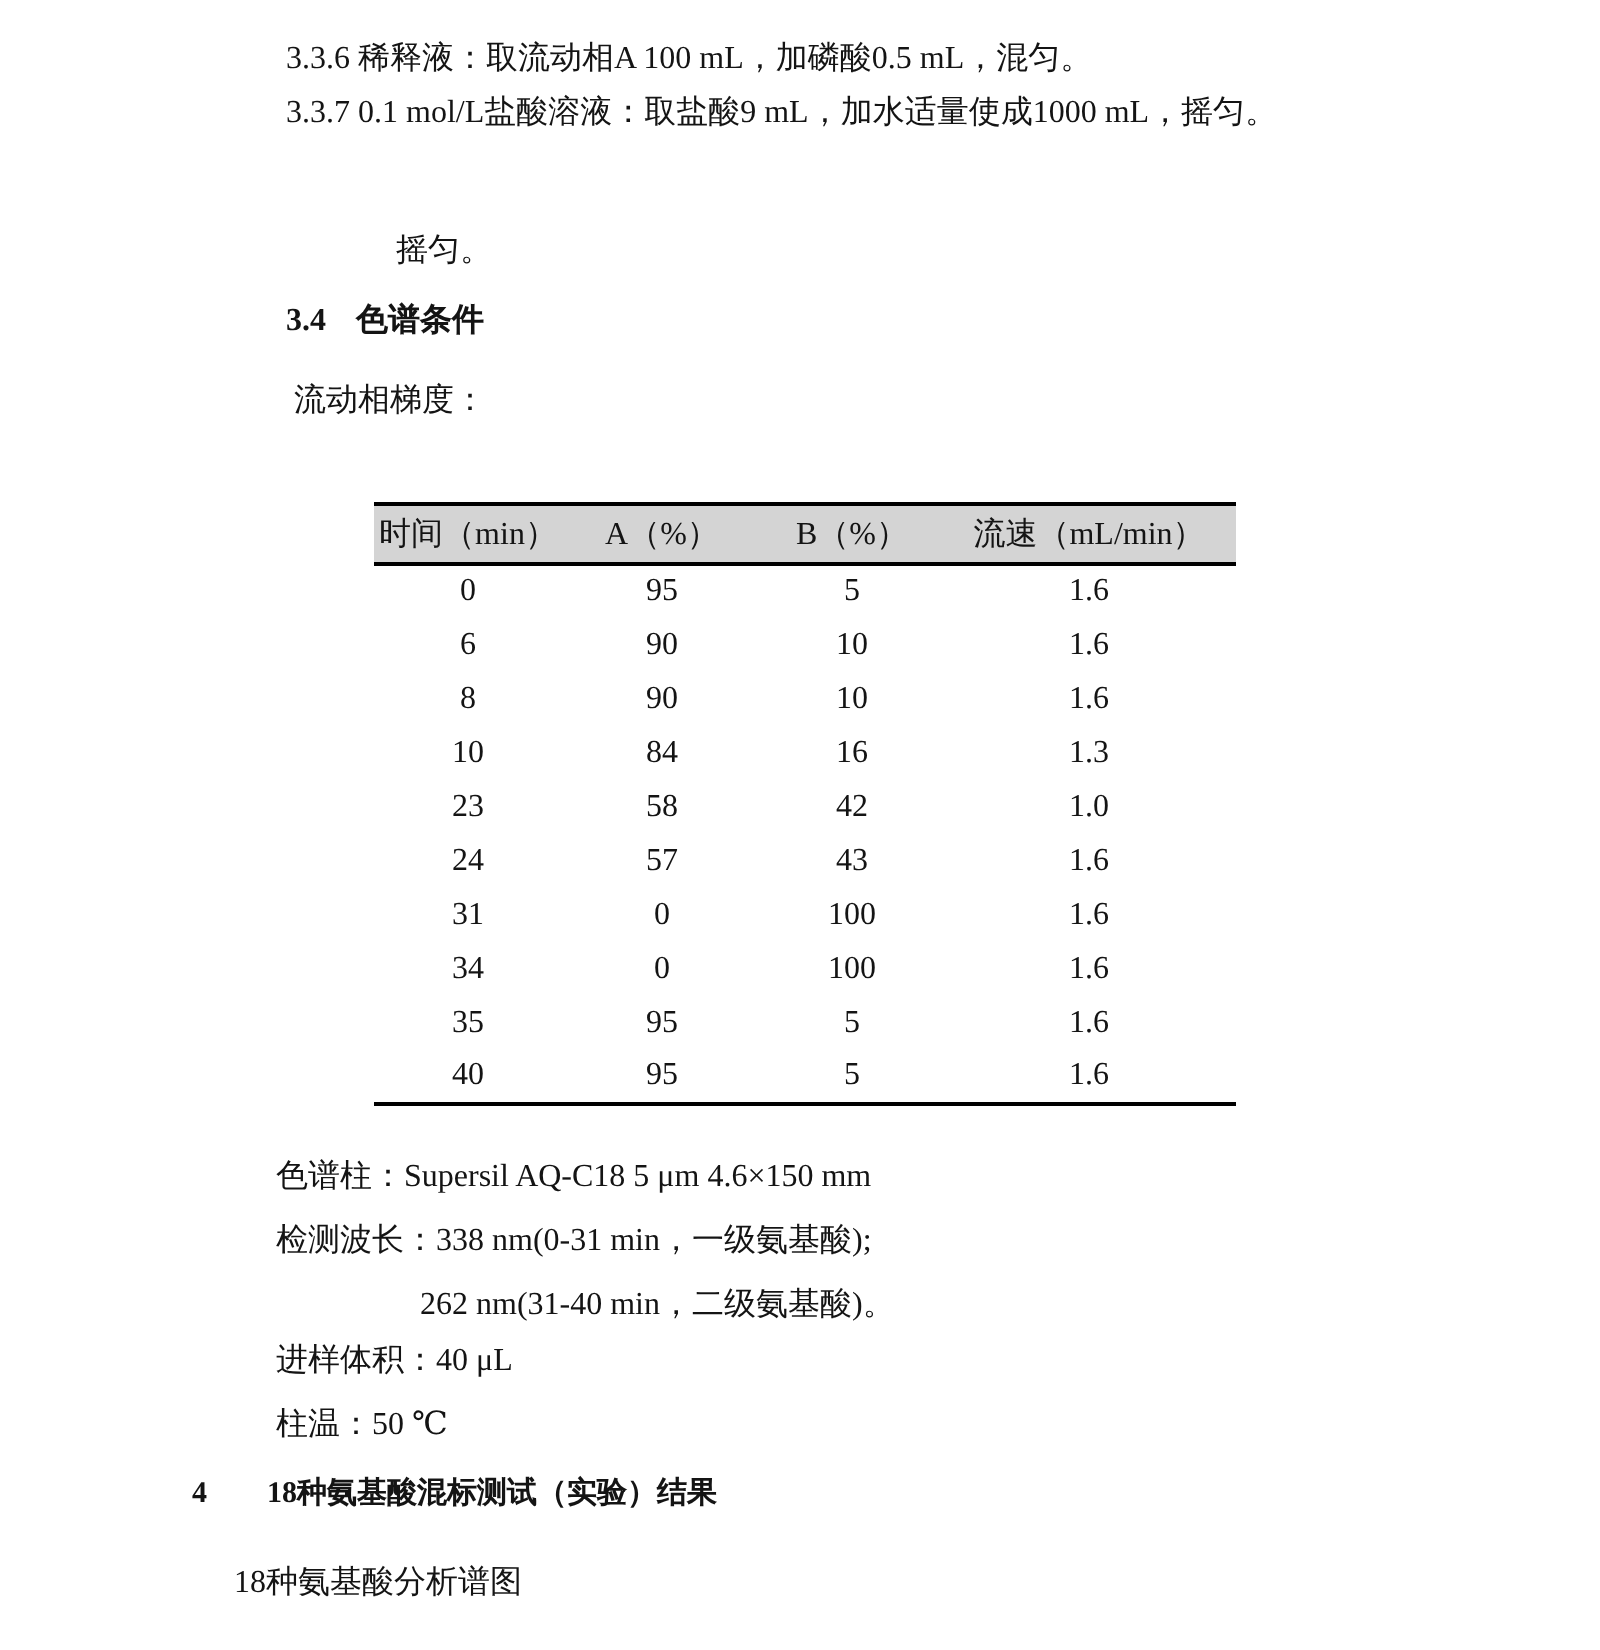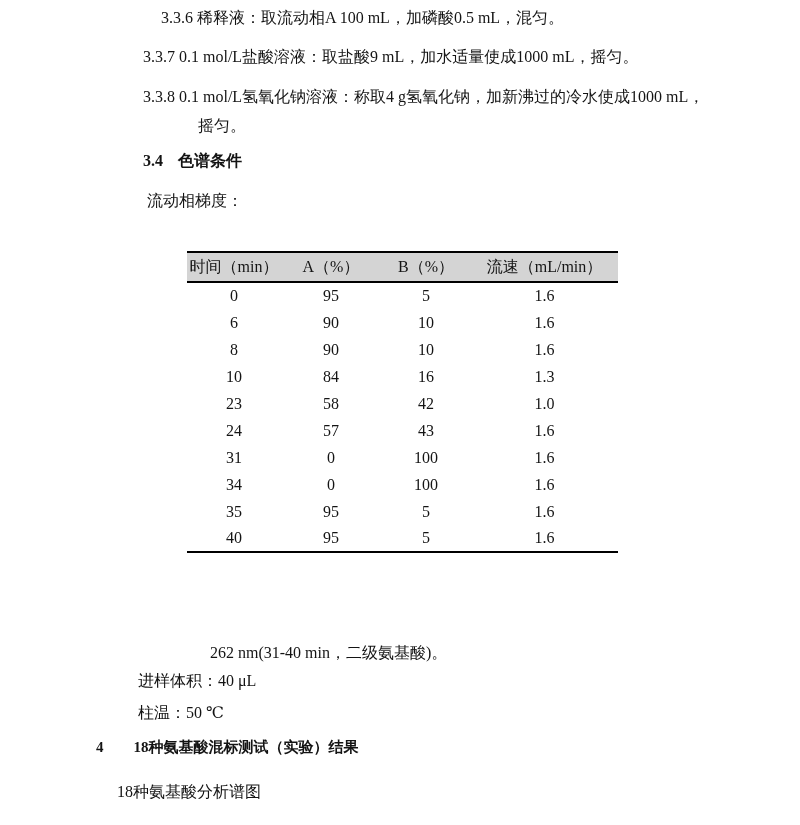--- a/index.html
+++ b/index.html
@@ -10,21 +10,21 @@
     height: 825px;
     background: #ffffff;
     color: #141414;
     font-family: "Liberation Serif", "DejaVu Serif", serif;
     font-size: 16px;
     overflow: hidden;
   }
   .abs { position: absolute; white-space: nowrap; line-height: 1.25; }
 
   
-  .p336 { left: 143px; top: 8px; margin-left: 18px; }
+  .p336 { left: 143px; top: 20px; }
   .p337 { left: 143px; top: 47px; }
   .p338a { left: 143px; top: 87px; }
   .p338b { left: 198px; top: 116px; }
   .h34 { left: 143px; top: 151px; font-weight: bold; }
   .h34 .sec-num { margin-right: 15px; }
   .gradient-label { left: 147px; top: 191px; }
 
   
   table.gradient {
     position: absolute;
@@ -66,21 +66,20 @@
   .h4 .sec-num { margin-right: 30px; }
   .caption { left: 117px; top: 782px; }
 </style>
 </head>
 <body>
 
 <div class="page">
 
   <p class="abs p336">3.3.6 稀释液：取流动相A 100 mL，加磷酸0.5 mL，混匀。</p>
   <p class="abs p337">3.3.7 0.1 mol/L盐酸溶液：取盐酸9 mL，加水适量使成1000 mL，摇匀。</p>
-  <p class="abs p338a">3.3.8 0.1 mol/L氢氧化钠溶液：称取4 g氢氧化钠，加新沸过的冷水使成1000 mL，</p>
   <p class="abs p338b">摇匀。</p>
 
   <h2 class="abs h34" style="font-size:16px;text-align:right;">
     <span class="sec-num">3.4</span><span>色谱条件</span>
   </h2>
 
   <p class="abs gradient-label">流动相梯度：</p>
 
   <table class="gradient">
     <colgroup>
@@ -165,20 +164,22 @@
 
         <tr>
           <td>40</td>
           <td>95</td>
           <td>5</td>
           <td>1.6</td>
         </tr>
       </tbody>
   </table>
 
+  <p class="abs cond-column">色谱柱：Supersil AQ-C18 5 μm 4.6×150 mm</p>
+  <p class="abs cond-wl1">检测波长：338 nm(0-31 min，一级氨基酸);</p>
   <p class="abs cond-wl2">262 nm(31-40 min，二级氨基酸)。</p>
   <p class="abs cond-inj">进样体积：40 μL</p>
   <p class="abs cond-temp">柱温：50 ℃</p>
 
   <h1 class="abs h4">
     <span class="sec-num">4</span><span>18种氨基酸混标测试（实验）结果</span>
   </h1>
 
   <p class="abs caption">18种氨基酸分析谱图</p>
 

